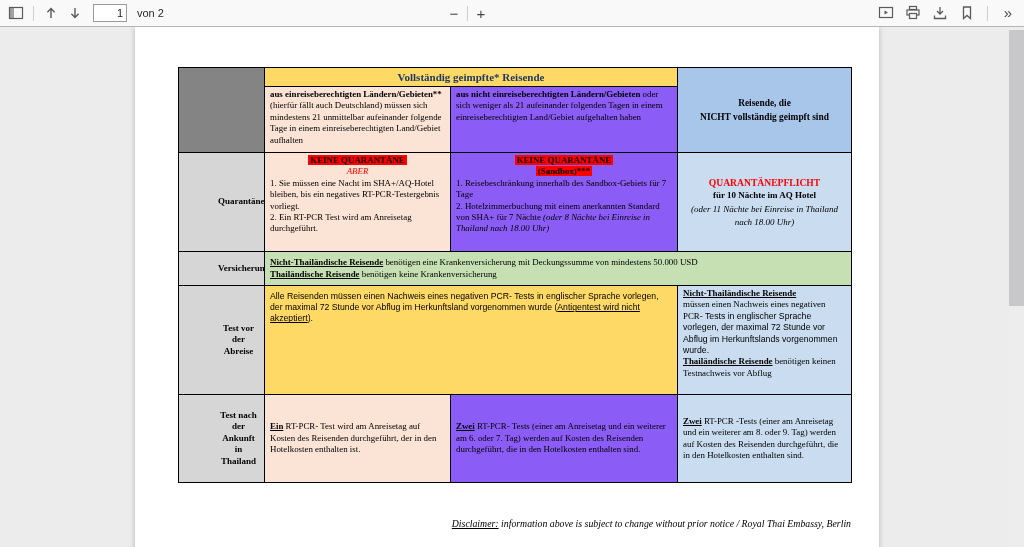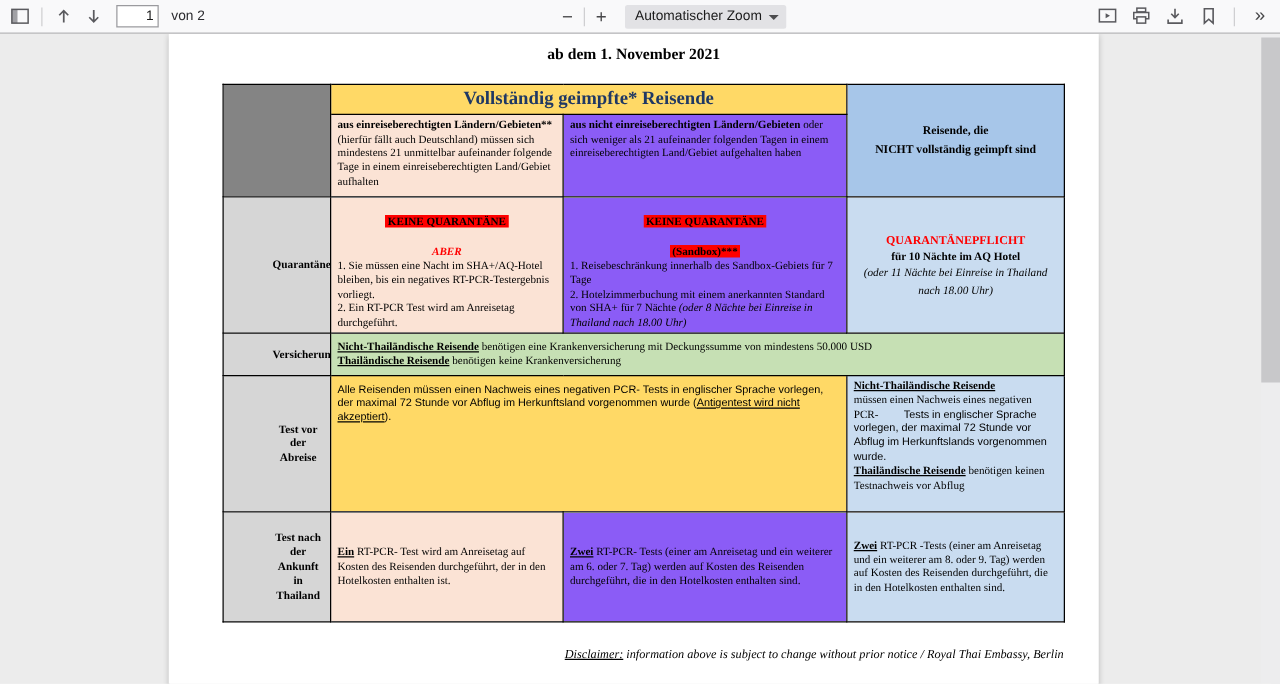--- a/index.html
+++ b/index.html
@@ -48,37 +48,37 @@
     box-shadow:0 1px 5px rgba(0,0,0,0.25);
     font-family:"Liberation Serif",serif;color:#000;
   }
   .doc-title{margin-top:7px;text-align:center;font-weight:bold;font-size:12.5px;line-height:1.55;}
   
   .tbl-wrap{position:absolute;left:43px;top:40px;}
   table{border-collapse:collapse;table-layout:fixed;width:673px;font-size:8.9px;line-height:1.28;}
   td{border:1px solid #000;padding:2px 5px;vertical-align:top;overflow:hidden;}
   .corner{background:#848484;}
   .rowlab{background:#d6d6d6;font-weight:bold;text-align:center;vertical-align:middle;font-size:9px;padding-left:39px;}
-  .hdr-gold{background:#ffd966;color:#1f3864;font-weight:bold;text-align:center;vertical-align:middle;font-size:15px;}
+  .hdr-gold{background:#ffd966;color:#1f3864;font-weight:bold;text-align:center;vertical-align:middle;font-size:11px;}
   .hdr-blue{background:#a7c6e9;font-weight:bold;text-align:center;vertical-align:middle;font-size:9.4px;line-height:1.5;margin-top:43px;}
   .c-peach{background:#fbe3d5;}
   .c-yellow{background:#8b5cf6;}
   .c-blue{background:#c9dcf0;}
   .c-green{background:#c6e0b4;vertical-align:middle;}
   .c-gold{background:#ffd966;}
   .b{font-weight:bold;}
   .bu{font-weight:bold;text-decoration:underline;}
   .u{text-decoration:underline;}
   .i{font-style:italic;}
-  .ctr{text-align:center;margin-top:12px;}
+  .ctr{text-align:center;}
   .hl{background:#ff0000;color:#000;font-weight:bold;padding:0 2px;}
-  .red-b-i{color:#ff0000;font-weight:bold;font-style:italic;}
+  .red-b-i{color:#ff0000;font-weight:normal;font-style:italic;}
   .red-b{color:#ff0000;font-weight:bold;}
   .vmid{vertical-align:middle;}
-  .sans{font-family:"Liberation Sans",sans-serif;font-size:8.7px;margin-left:18px;}
+  .sans{font-family:"Liberation Sans",sans-serif;font-size:8.7px;}
   .quar-blue{font-size:9px;line-height:1.45;}
   .quar-blue .red-b{font-size:9.6px;}
   .disclaimer{
     position:absolute;right:28px;top:491px;font-style:italic;font-size:9.8px;white-space:nowrap;
   }
 </style>
 </head>
 <body>
 
 <div class="toolbar">
@@ -112,24 +112,20 @@
   </div>
 
   <div class="tb-group tb-center">
     <div class="tb-btn">
       <span class="glyph">−</span>
     </div>
     <div class="tb-sep"></div>
     <div class="tb-btn">
       <span class="glyph">+</span>
     </div>
-    <div class="zoom-select">
-      <span>Automatischer Zoom</span>
-      <span class="zoom-caret"></span>
-    </div>
   </div>
 
   <div class="tb-group tb-right">
     <div class="tb-btn">
       <span>
         <svg width="16" height="16" viewBox="0 0 16 16">
           <rect x="1.5" y="2.5" width="13" height="10" fill="none" stroke="#5a5a5e" stroke-width="1.2"></rect>
           <path d="M6.5 5.5 L10 7.5 L6.5 9.5 Z" fill="#5a5a5e"></path>
         </svg>
       </span>
@@ -162,21 +158,20 @@
     <div class="tb-btn">
       <span class="dbl-chev">»</span>
     </div>
   </div>
 </div>
 
 <div class="viewer">
   <div class="page">
 
     <div class="doc-title">
-      <div>ab dem 1. November 2021</div>
     </div>
 
     <div class="tbl-wrap">
       <table>
         <colgroup>
             <col style="width:86px">
             <col style="width:186px">
             <col style="width:227px">
             <col style="width:174px">
           </colgroup>

